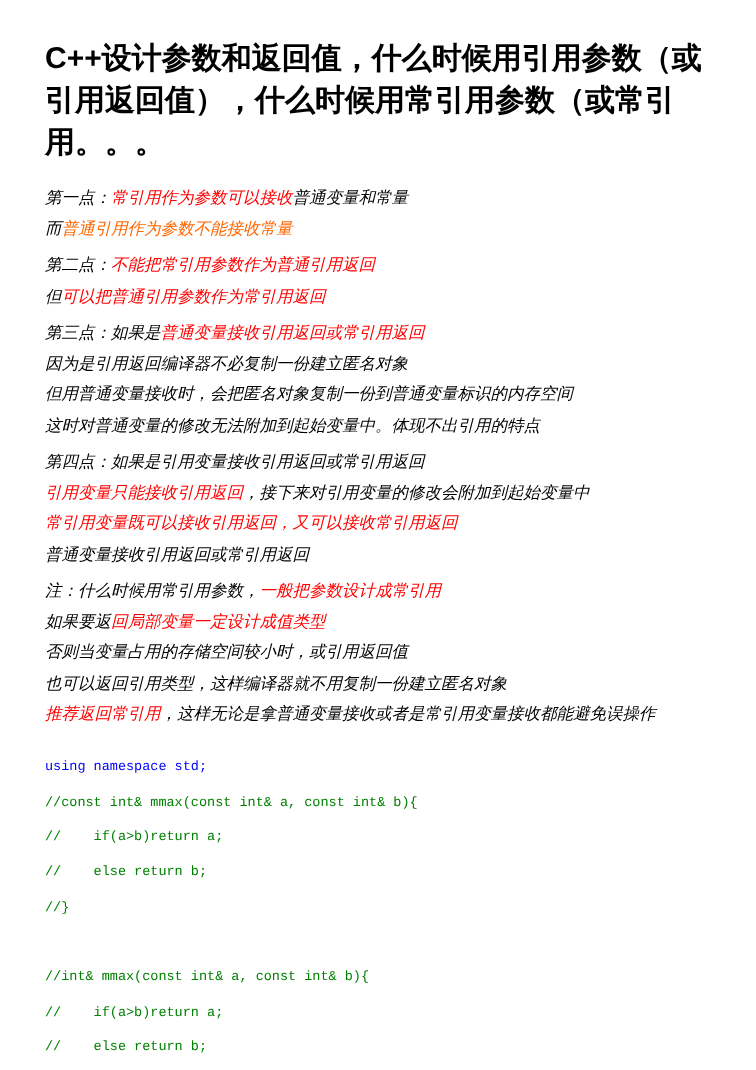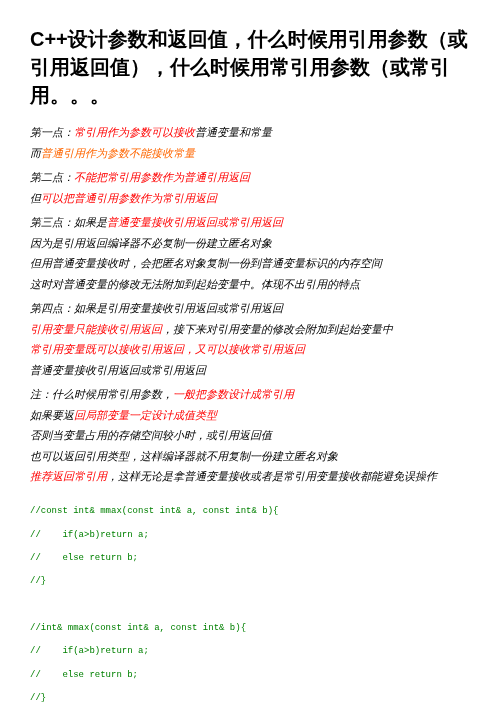--- a/index.html
+++ b/index.html
@@ -78,20 +78,21 @@
 <div class="para tight">
   <span>如果要返</span><span class="red">回局部变量一定设计成值类型</span>
 </div>
 <div class="para tight">否则当变量占用的存储空间较小时，或引用返回值</div>
 <div class="para tight">也可以返回引用类型，这样编译器就不用复制一份建立匿名对象</div>
 <div class="para">
   <span class="red">推荐返回常引用</span><span>，这样无论是拿普通变量接收或者是常引用变量接收都能避免误操作</span>
 </div>
 
 <div class="code">
+<span class="line blue">using namespace std;</span>
 <span class="line green">//const int&amp; mmax(const int&amp; a, const int&amp; b){</span>
 <span class="line green">//    if(a&gt;b)return a;</span>
 <span class="line green">//    else return b;</span>
 <span class="line green">//}</span>
 <span class="line"> </span>
 <span class="line green">//int&amp; mmax(const int&amp; a, const int&amp; b){</span>
 <span class="line green">//    if(a&gt;b)return a;</span>
 <span class="line green">//    else return b;</span>
 <span class="line green">//}</span>
 

